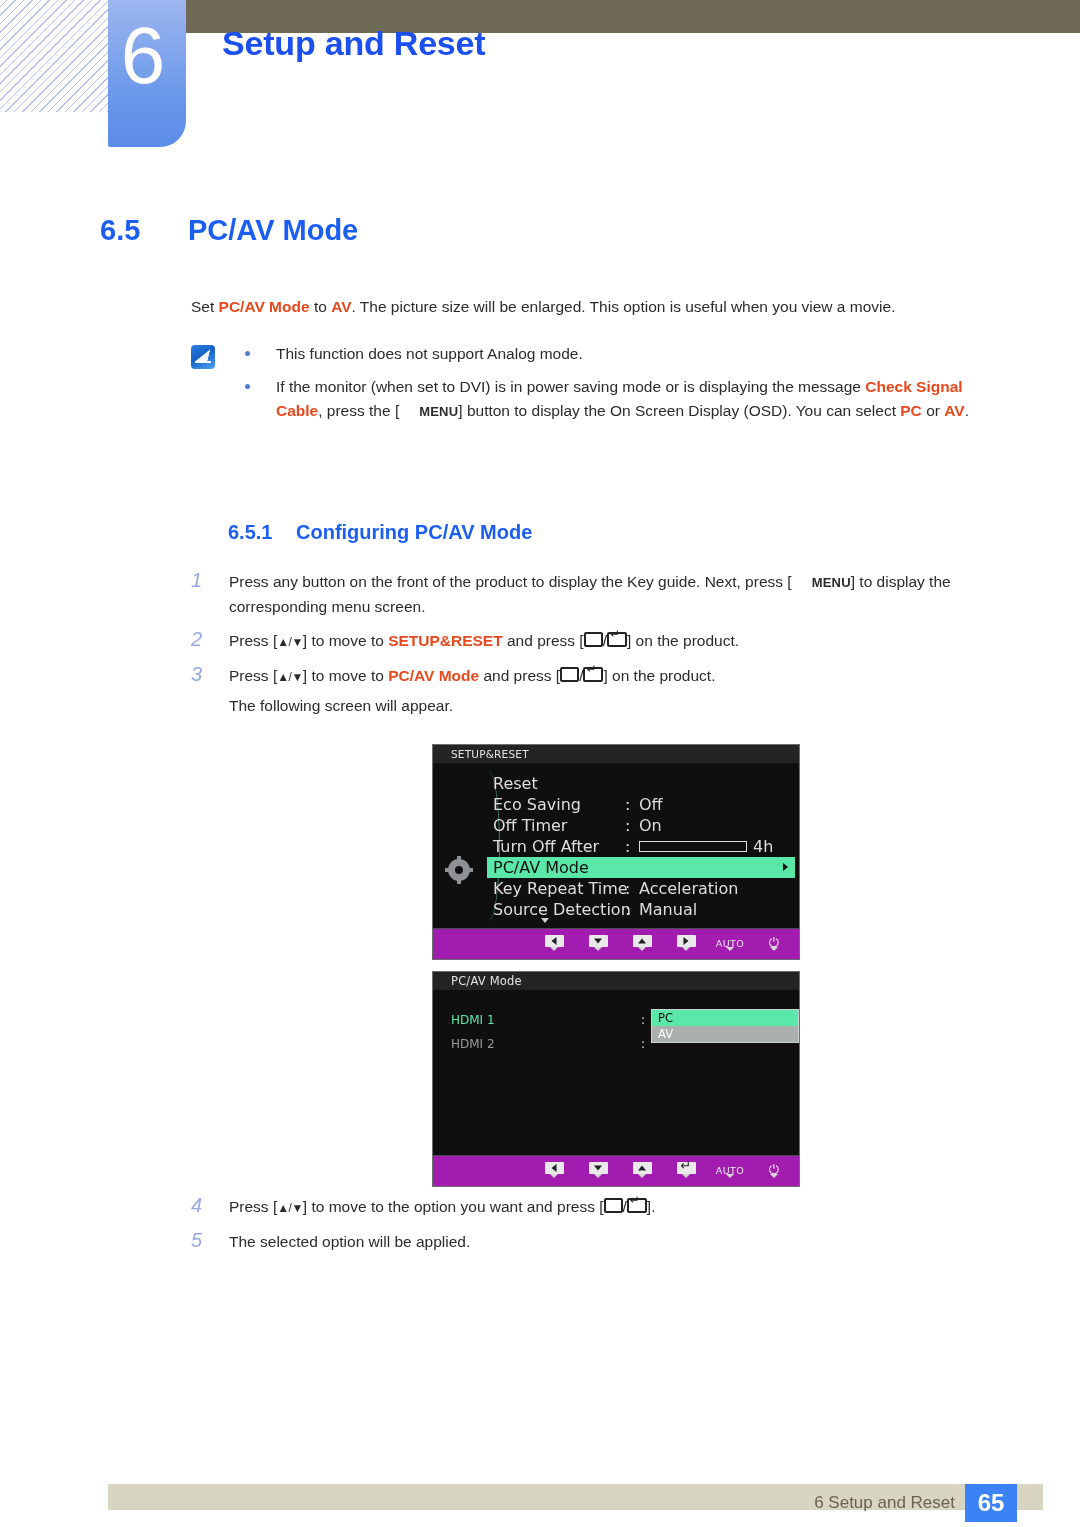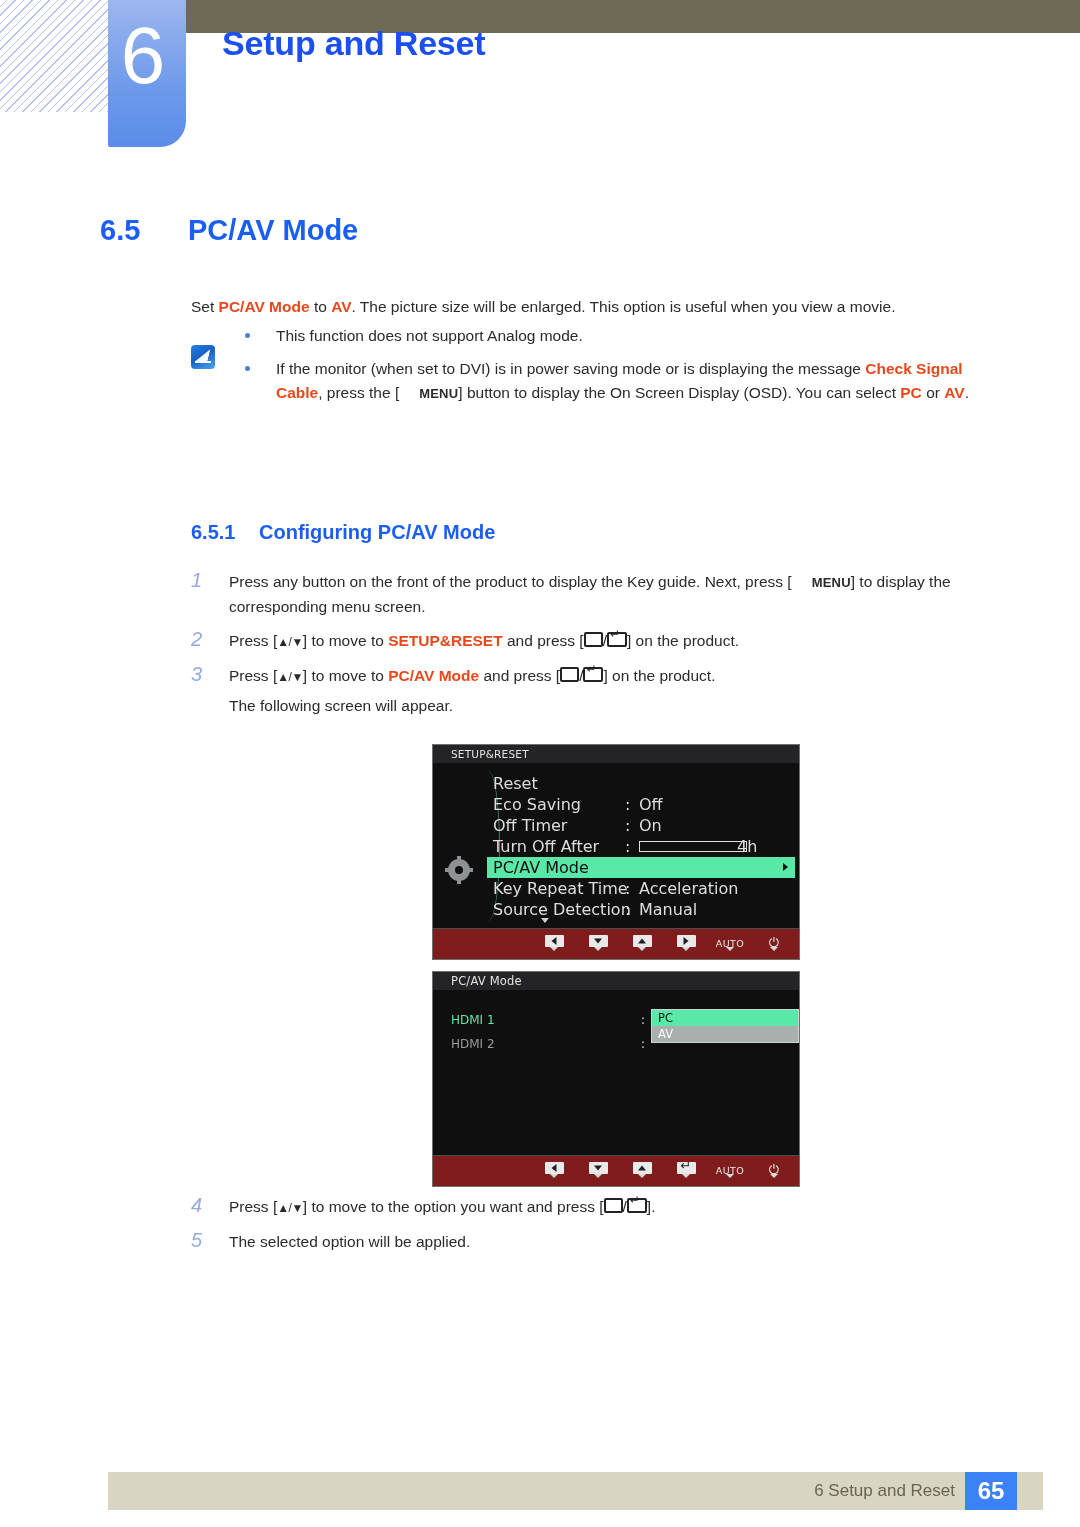--- a/index.html
+++ b/index.html
@@ -120,21 +120,21 @@
   }
   .note-icon .pen2 {
     position: absolute;
     left: 4px; top: 16px;
     width: 16px; height: 2px;
     background: #fff;
   }
 
   .bullets {
     position: absolute;
-    top: 324px;
+    top: 342px;
     left: 240px;
     width: 772px;
     font-size: 15.5px;
     line-height: 24px;
     color: #2b2b2b;
   }
   .bullets li {
     list-style: none;
     position: relative;
     margin-bottom: 9px;
@@ -160,21 +160,21 @@
 
   
   .subsec-title {
     position: absolute;
     top: 521px;
     left: 191px;
     font-size: 20px;
     font-weight: bold;
     color: #1b5ef4;
   }
-  .subsec-title .num { display:inline-block; width: 68px; }
+  .subsec-title .num { display:inline-block; width: 68px; margin-left: 37px; }
 
   .steps {
     position: absolute;
     top: 570px;
     left: 191px;
     width: 820px;
     font-size: 15.5px;
     line-height: 24px;
     color: #2b2b2b;
   }
@@ -322,38 +322,38 @@
     top: 5px;
     width: 108px;
     height: 11px;
     border: 1px solid #e0e0e0;
     box-sizing: border-box;
   }
   .slider .fill {
     width: 22px; height: 100%;
     background: #ffffff;
   }
-  .slider-unit { position:absolute; left: 248px; }
+  .slider-unit { position:absolute; left: 264px; }
 
   .downarrow {
     position: absolute;
     left: 108px;
     bottom: 6px;
     width: 0; height: 0;
     border-top: 5px solid #cfcfcf;
     border-left: 4px solid transparent;
     border-right: 4px solid transparent;
   }
 
   .osd-foot {
     position: absolute;
     bottom: 0; left: 0;
     width: 100%;
     height: 31px;
-    background: #7f1d1d;
+    background: #a21caf;
     border-top: 1px solid #4a4e52;
     box-sizing: border-box;
   }
   .osd-foot .keys {
     position: absolute;
     right: 10px;
     top: 3px;
     display: flex;
     gap: 14px;
     align-items: flex-start;
@@ -444,21 +444,21 @@
   }
   .dd-item.on { background: #5ae8a8; color: #0f0f10; }
   .dd-item.off { background: #a9b0ae; color: #ffffff; }
 
   
   .footer-bar {
     position: absolute;
     left: 108px;
     bottom: 17px;
     width: 935px;
-    height: 38px;
+    height: 26px;
     background: #d9d5c3;
   }
   .footer-text {
     position: absolute;
     right: 88px;
     top: 0;
     height: 38px;
     line-height: 38px;
     font-size: 17px;
     color: #6a6353;

